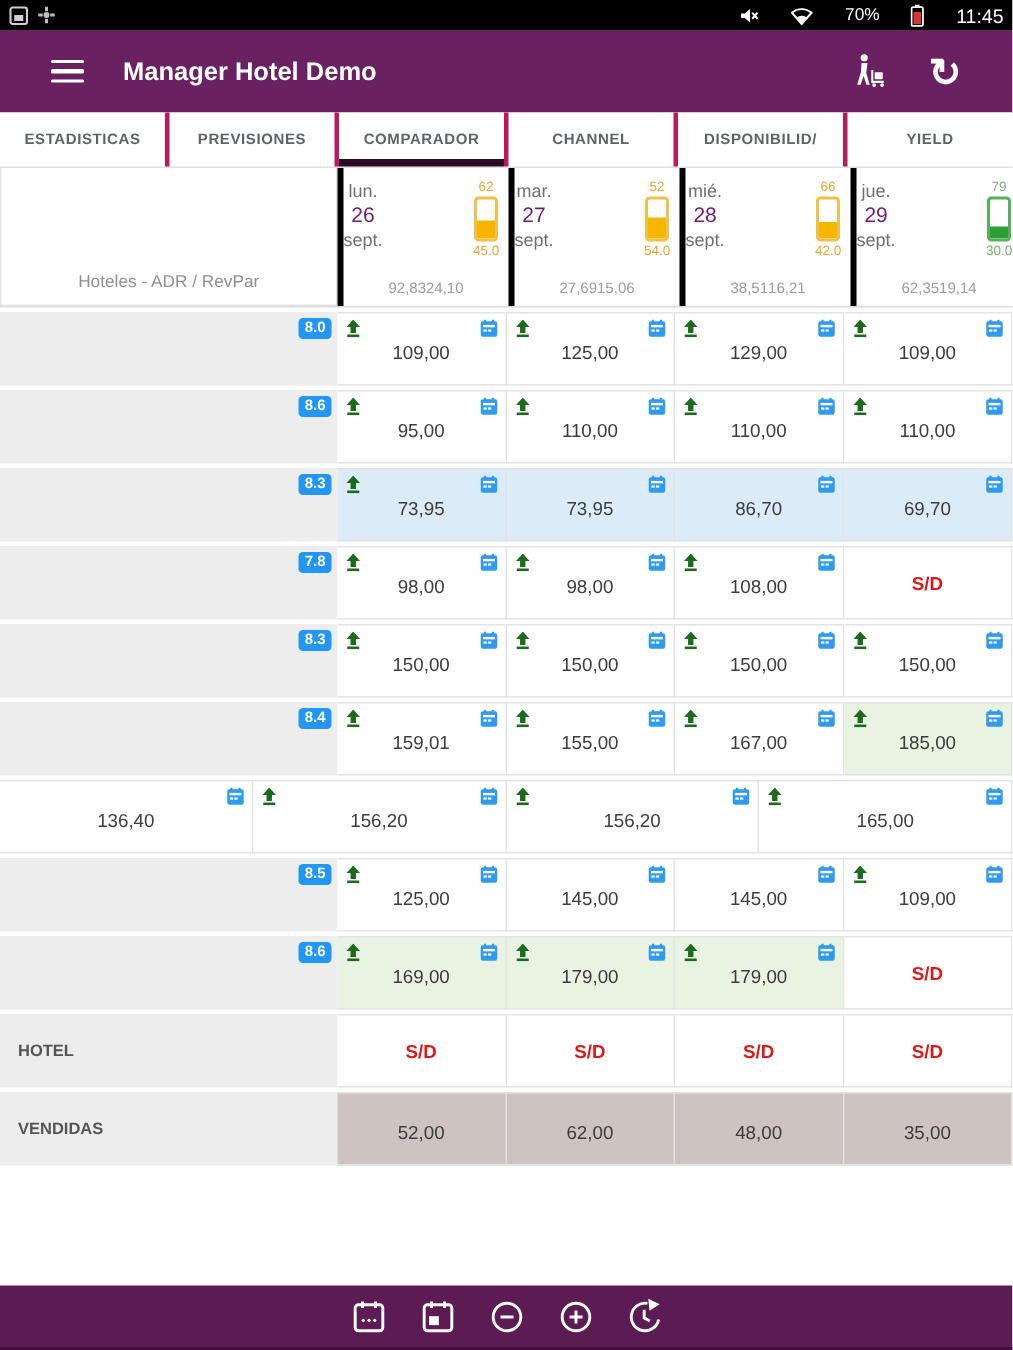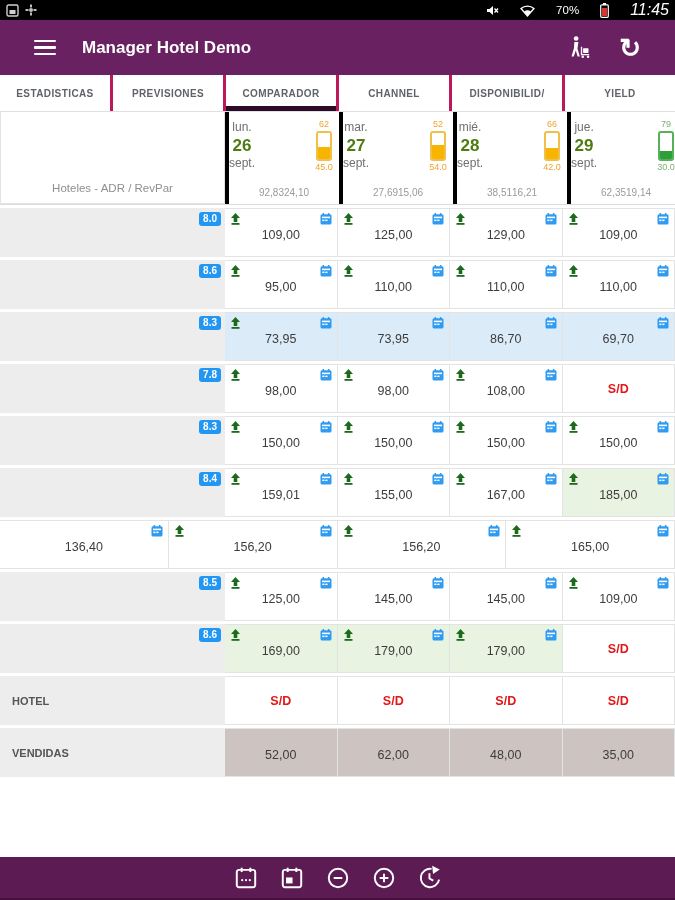--- a/index.html
+++ b/index.html
@@ -5,21 +5,21 @@
   html,body{margin:0;padding:0;background:#fff;}
   body{width:675px;height:900px;position:relative;overflow:hidden;
        font-family:"Liberation Sans",sans-serif;-webkit-font-smoothing:antialiased;}
   .screen{width:675px;height:900px;position:relative;background:#fff;}
 
   
   .status-bar{height:20px;background:#000;color:#fff;display:flex;align-items:center;
               justify-content:space-between;padding:0 6px;box-sizing:border-box;font-size:11.5px;}
   .sb-left,.sb-right{display:flex;align-items:center;gap:6px;}
   .sb-right{gap:21px;}
-  .sb-time{font-size:16px;font-style:italic;}
+  .sb-time{font-size:13px;}
 
   
   .app-bar{height:55px;background:#6a2162;display:flex;align-items:center;padding:0 34px;box-sizing:border-box;}
   .hamburger{width:22px;display:flex;flex-direction:column;gap:4px;cursor:pointer;}
   .hamburger span{display:block;height:2.5px;background:#fff;border-radius:1px;}
   .app-title{color:#fff;font-size:17px;font-weight:bold;margin-left:26px;flex:1;}
   .app-actions{display:flex;align-items:center;gap:26px;}
   .sync-glyph{color:#fff;font-size:26px;font-weight:bold;line-height:1;}
 
   
@@ -33,21 +33,21 @@
   .thead{display:flex;height:92px;margin-bottom:3px;border-bottom:1px solid #dcdcdc;}
   .corner{width:225px;flex:none;box-sizing:border-box;border:1px solid #e3e3e3;border-top:none;
           display:flex;align-items:flex-end;justify-content:center;background:#fff;}
   .corner span{color:#8f8f8f;font-size:11.5px;padding-bottom:9px;}
   .days{flex:1;display:flex;}
   .day-card{flex:1;box-sizing:border-box;border-left:4px solid #000000;background:#fff;
             display:flex;flex-direction:column;padding-top:5px;}
   .day-main{flex:1;display:flex;justify-content:center;gap:14px;}
   .day-left{text-align:center;line-height:1.25;padding-top:3px;}
   .dow,.mon{font-size:12px;color:#6f6f6f;}
-  .dnum{font-size:17px;font-weight:bold;color:#4d7c0f;}
+  .dnum{font-size:14px;font-weight:normal;color:#701a75;}
   .day-right{display:flex;flex-direction:column;align-items:center;width:30px;padding-top:1px;margin-left:40px;}
   .pct-top,.pct-bottom{font-size:9px;line-height:1.4;}
   .batt{width:12px;height:26px;border:2px solid;border-radius:3px;position:relative;overflow:hidden;background:#fff;}
   .batt-fill{position:absolute;left:0;right:0;bottom:0;}
   .day-foot{display:flex;justify-content:center;padding:0 12px 6px 12px;
             font-size:10px;color:#9a9a9a;}
 
   
   .rows{}
   .row{display:flex;height:49px;margin-bottom:3px;}

